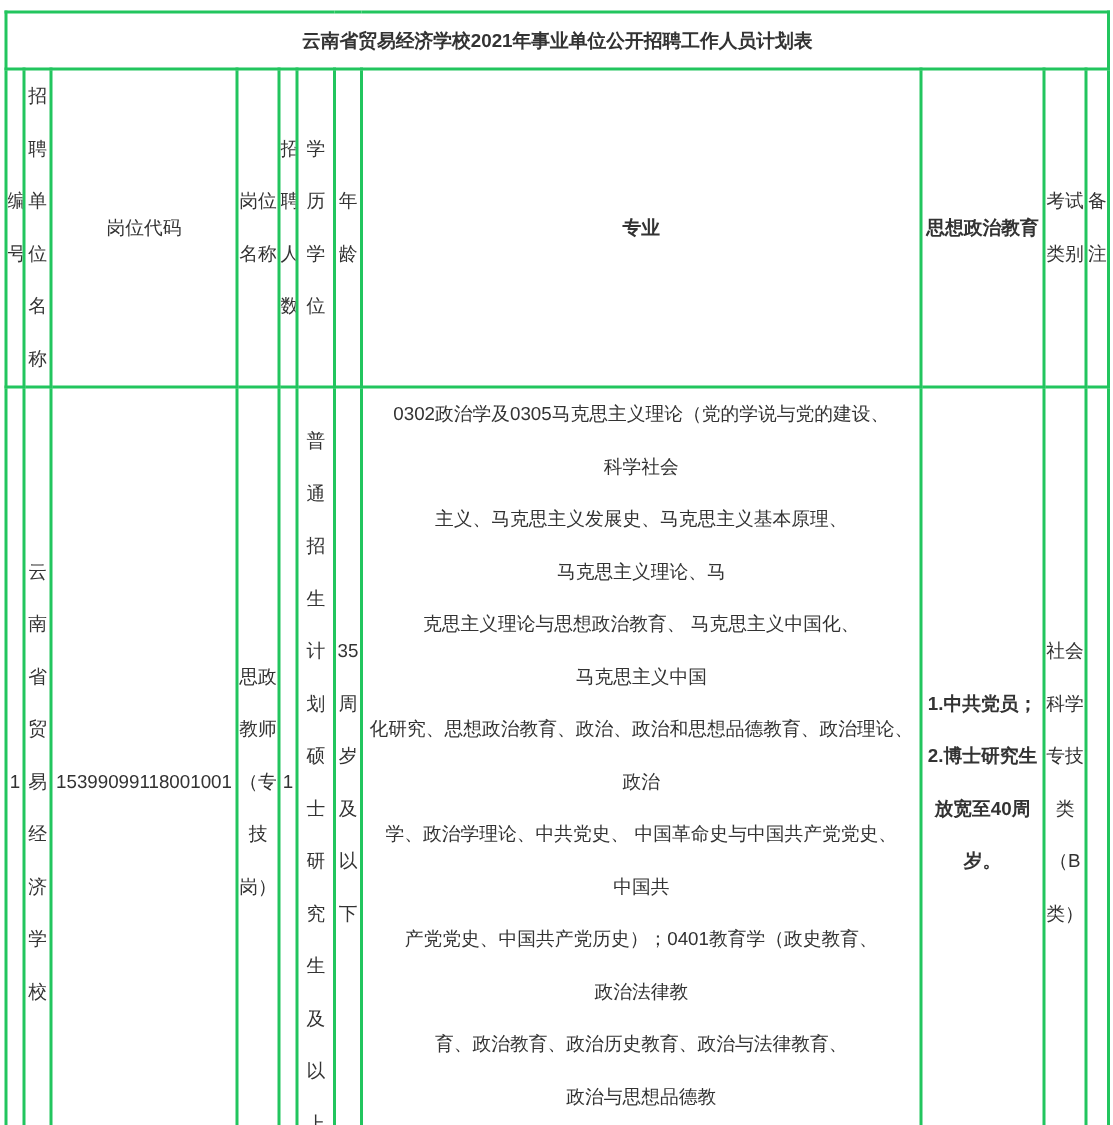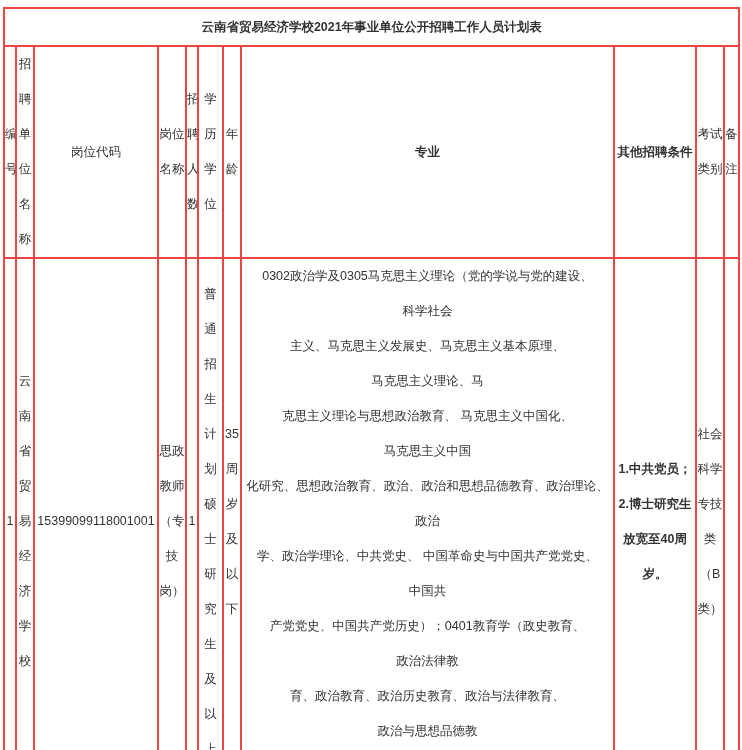--- a/index.html
+++ b/index.html
@@ -19,21 +19,21 @@
     box-sizing: border-box;
     overflow: hidden;
     background: #ffffff;
   }
   table.plan {
     border-collapse: collapse;
     table-layout: fixed;
     width: 735px;
   }
   table.plan td {
-    border: 2px solid #ef4444;
+    border: 2px solid #22c55e;
     color: #333333;
     font-size: 12.5px;
     line-height: 35px;
     text-align: center;
     vertical-align: middle;
     padding: 0;
     white-space: pre-line;
     overflow: hidden;
     word-break: keep-all;
   }
@@ -95,21 +95,21 @@
 聘
 人
 数</td>
       <td>学
 历
 学
 位</td>
       <td>年
 龄</td>
       <td class="left-pad3">专业</td>
-      <td class="left-pad3">其他招聘条件</td>
+      <td class="left-pad3">思想政治教育</td>
       <td>考试
 类别</td>
       <td>备
 注</td>
     </tr>
 
     <tr class="data-row">
       <td>1</td>
       <td>云
 南

